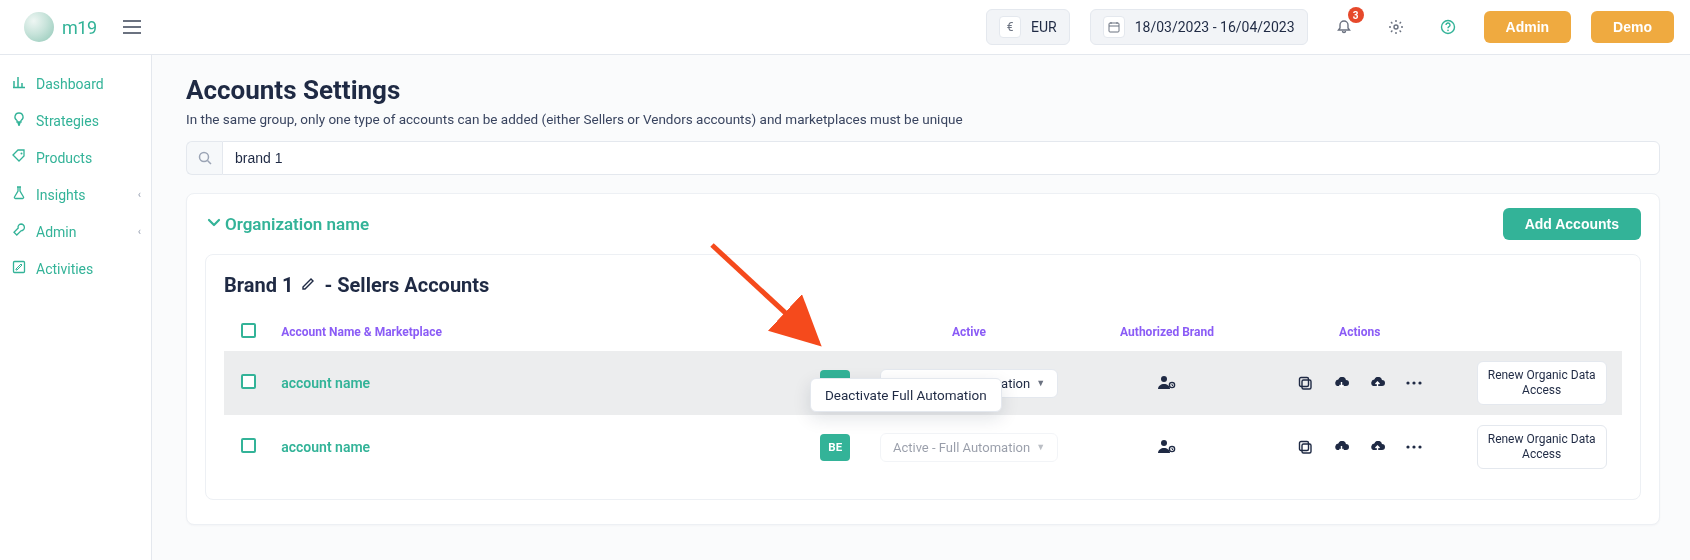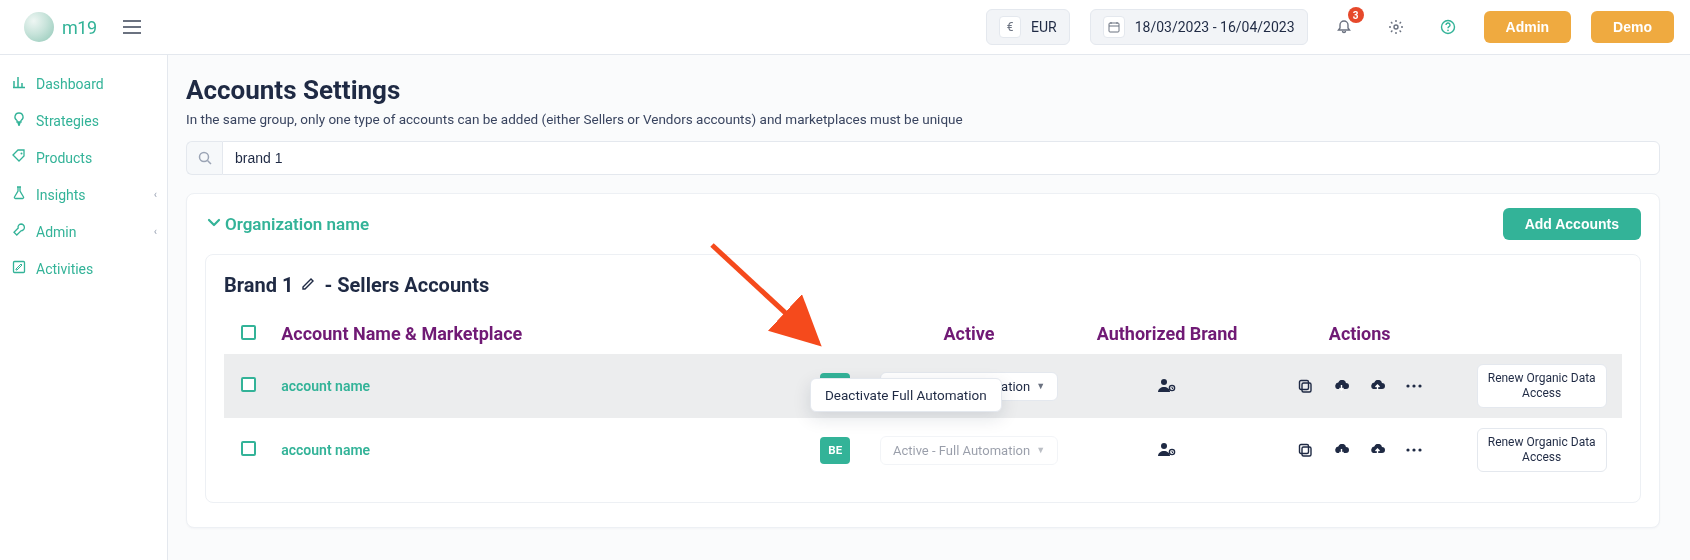--- a/index.html
+++ b/index.html
@@ -105,21 +105,21 @@
     cursor: pointer;
     border: none;
   }
   .btn-warning { background: #efaa40; color: #fff; }
   .btn-accent { background: #33b398; color: #fff; }
 
   
   .sidebar {
     position: absolute;
     top: 55px; left: 0;
-    width: 168px;
+    width: 152px;
     bottom: 0;
     background: #fff;
     border-right: 1px solid #e4e8ee;
     padding-top: 10px;
   }
   .side-item {
     display: flex;
     align-items: center;
     gap: 10px;
     padding: 10px 12px;
@@ -235,23 +235,23 @@
     cursor: pointer;
   }
 
   table.accounts {
     width: 100%;
     border-collapse: collapse;
     table-layout: fixed;
   }
   table.accounts th {
     text-align: left;
-    font-size: 18px;
+    font-size: 12px;
     font-weight: 700;
-    color: #701a75;
+    color: #8b5cf6;
     padding: 10px 8px;
   }
   table.accounts th.center, table.accounts td.center { text-align: center; }
   table.accounts td {
     padding: 10px 8px;
     font-size: 14px;
     vertical-align: middle;
   }
   tr.row-0 { background: #ecedee; }
   tr.row-1 { background: #fff; }

